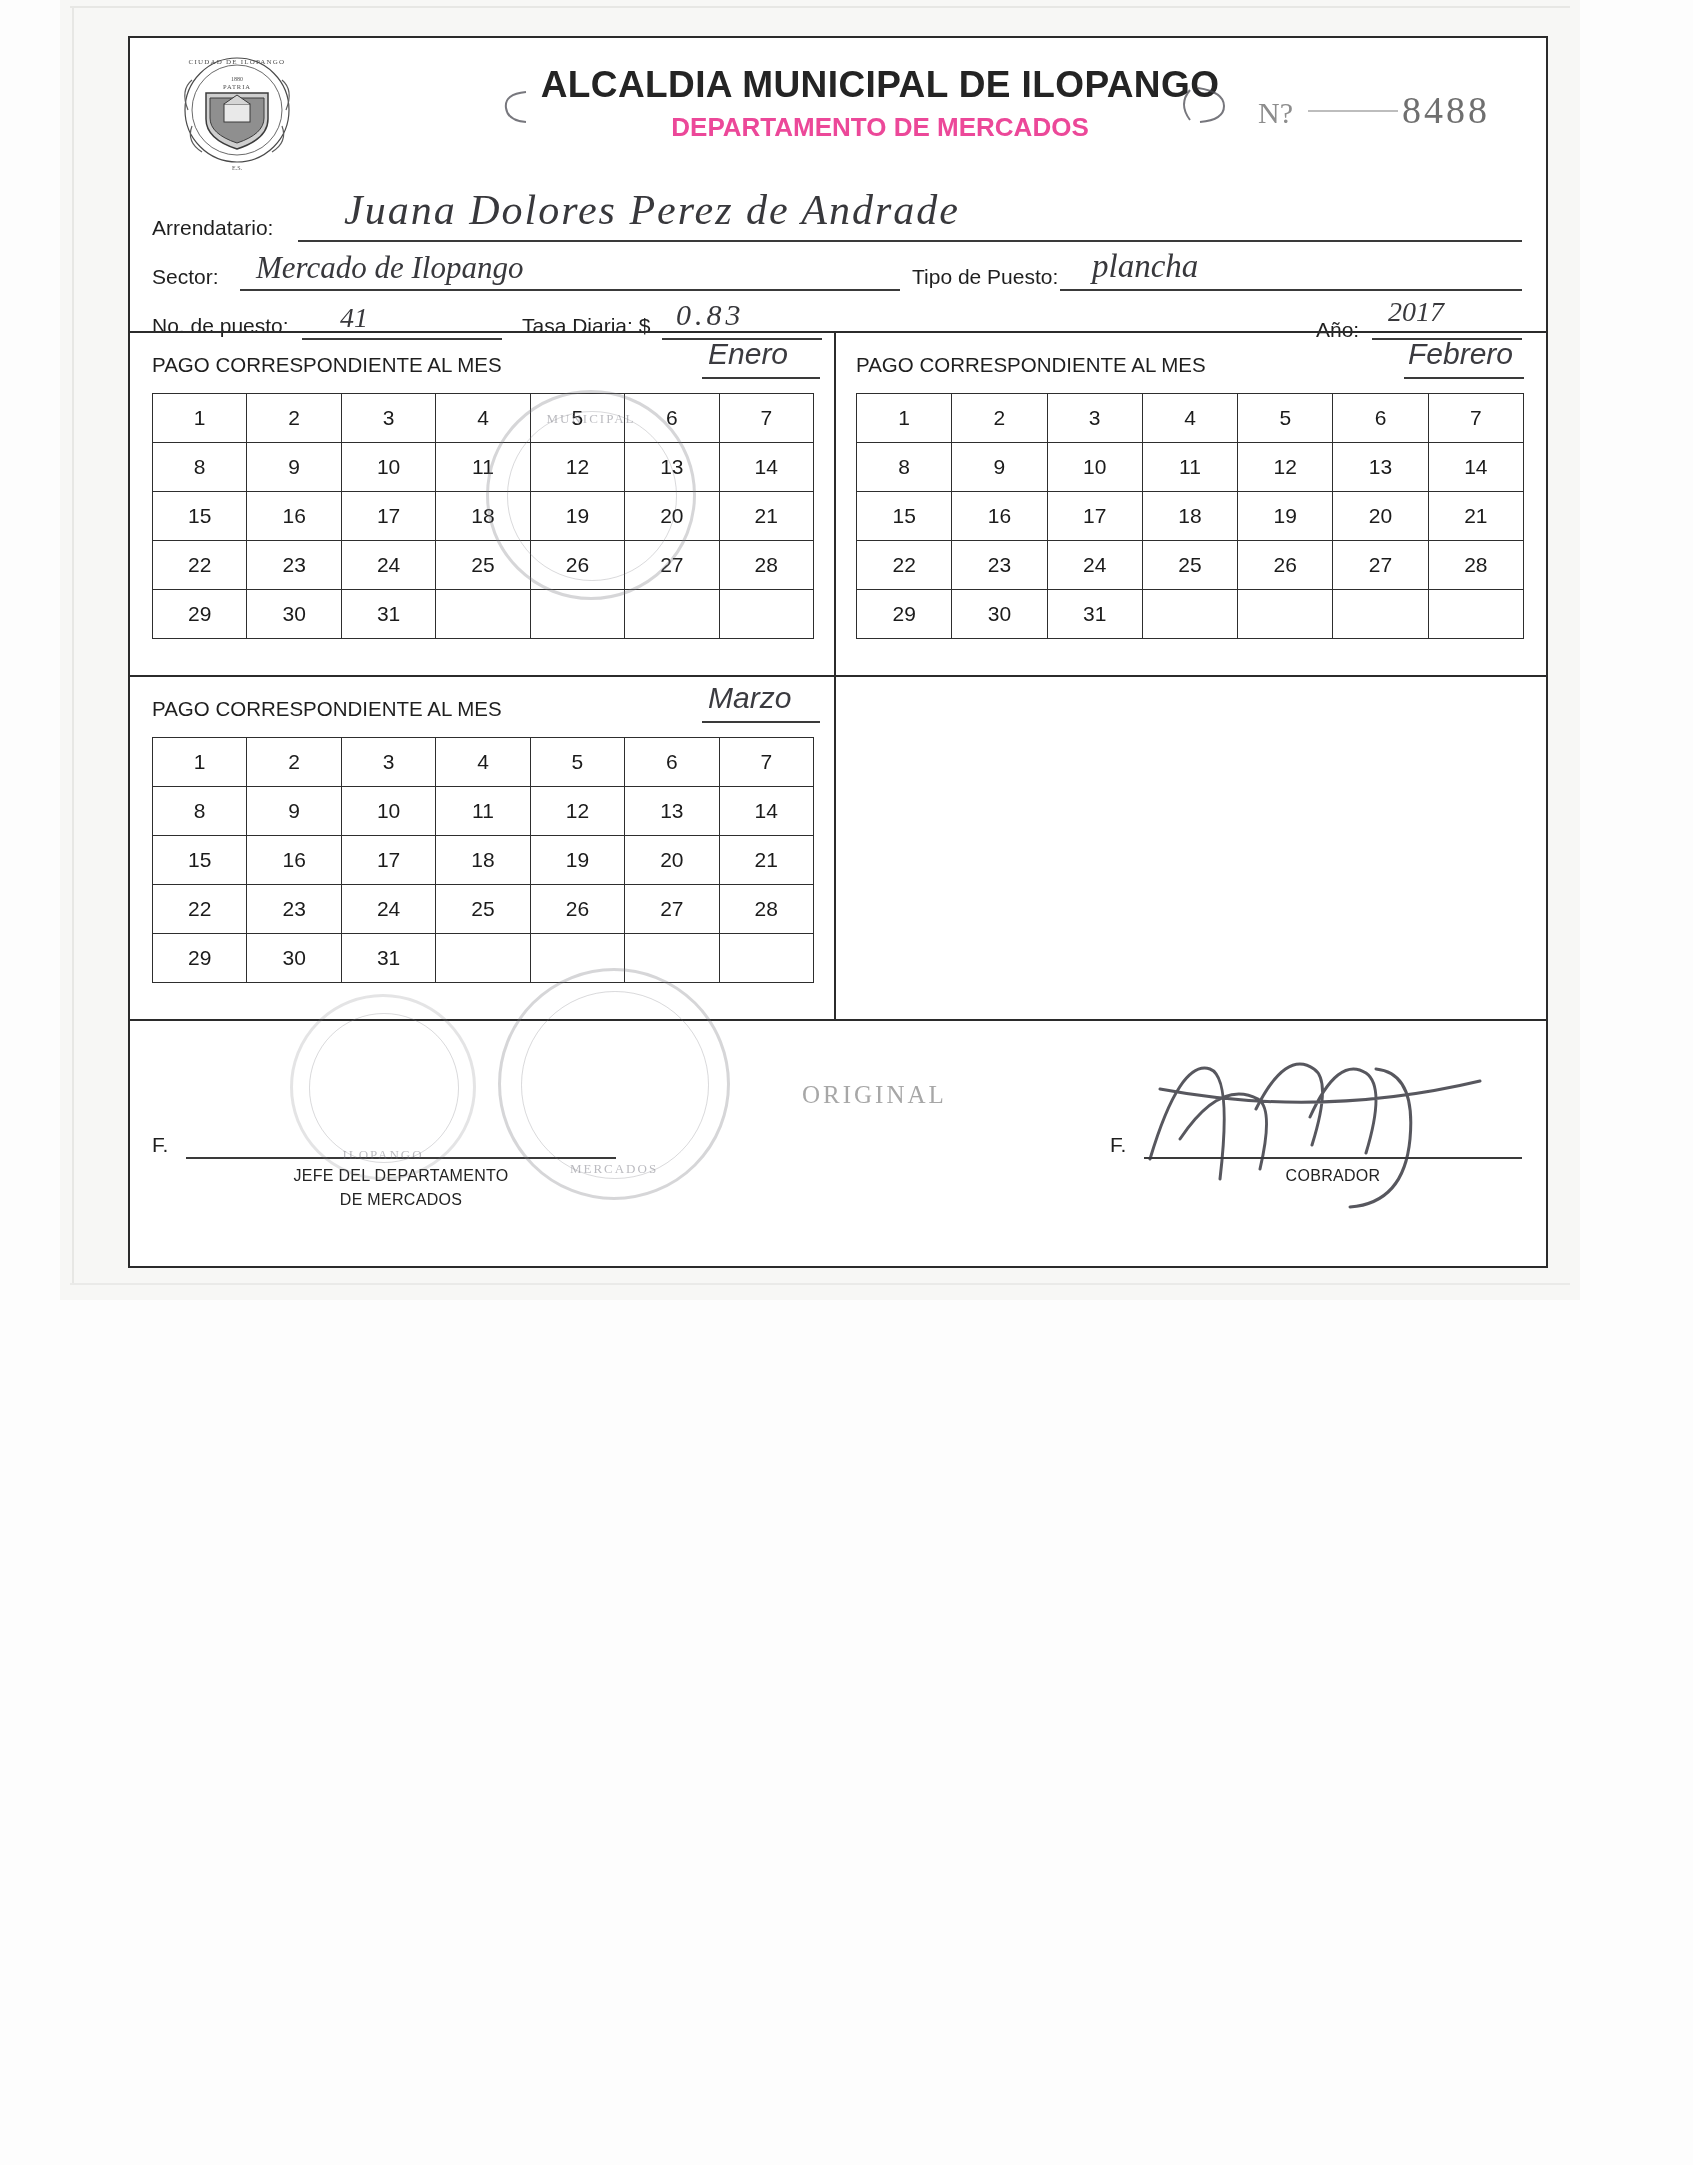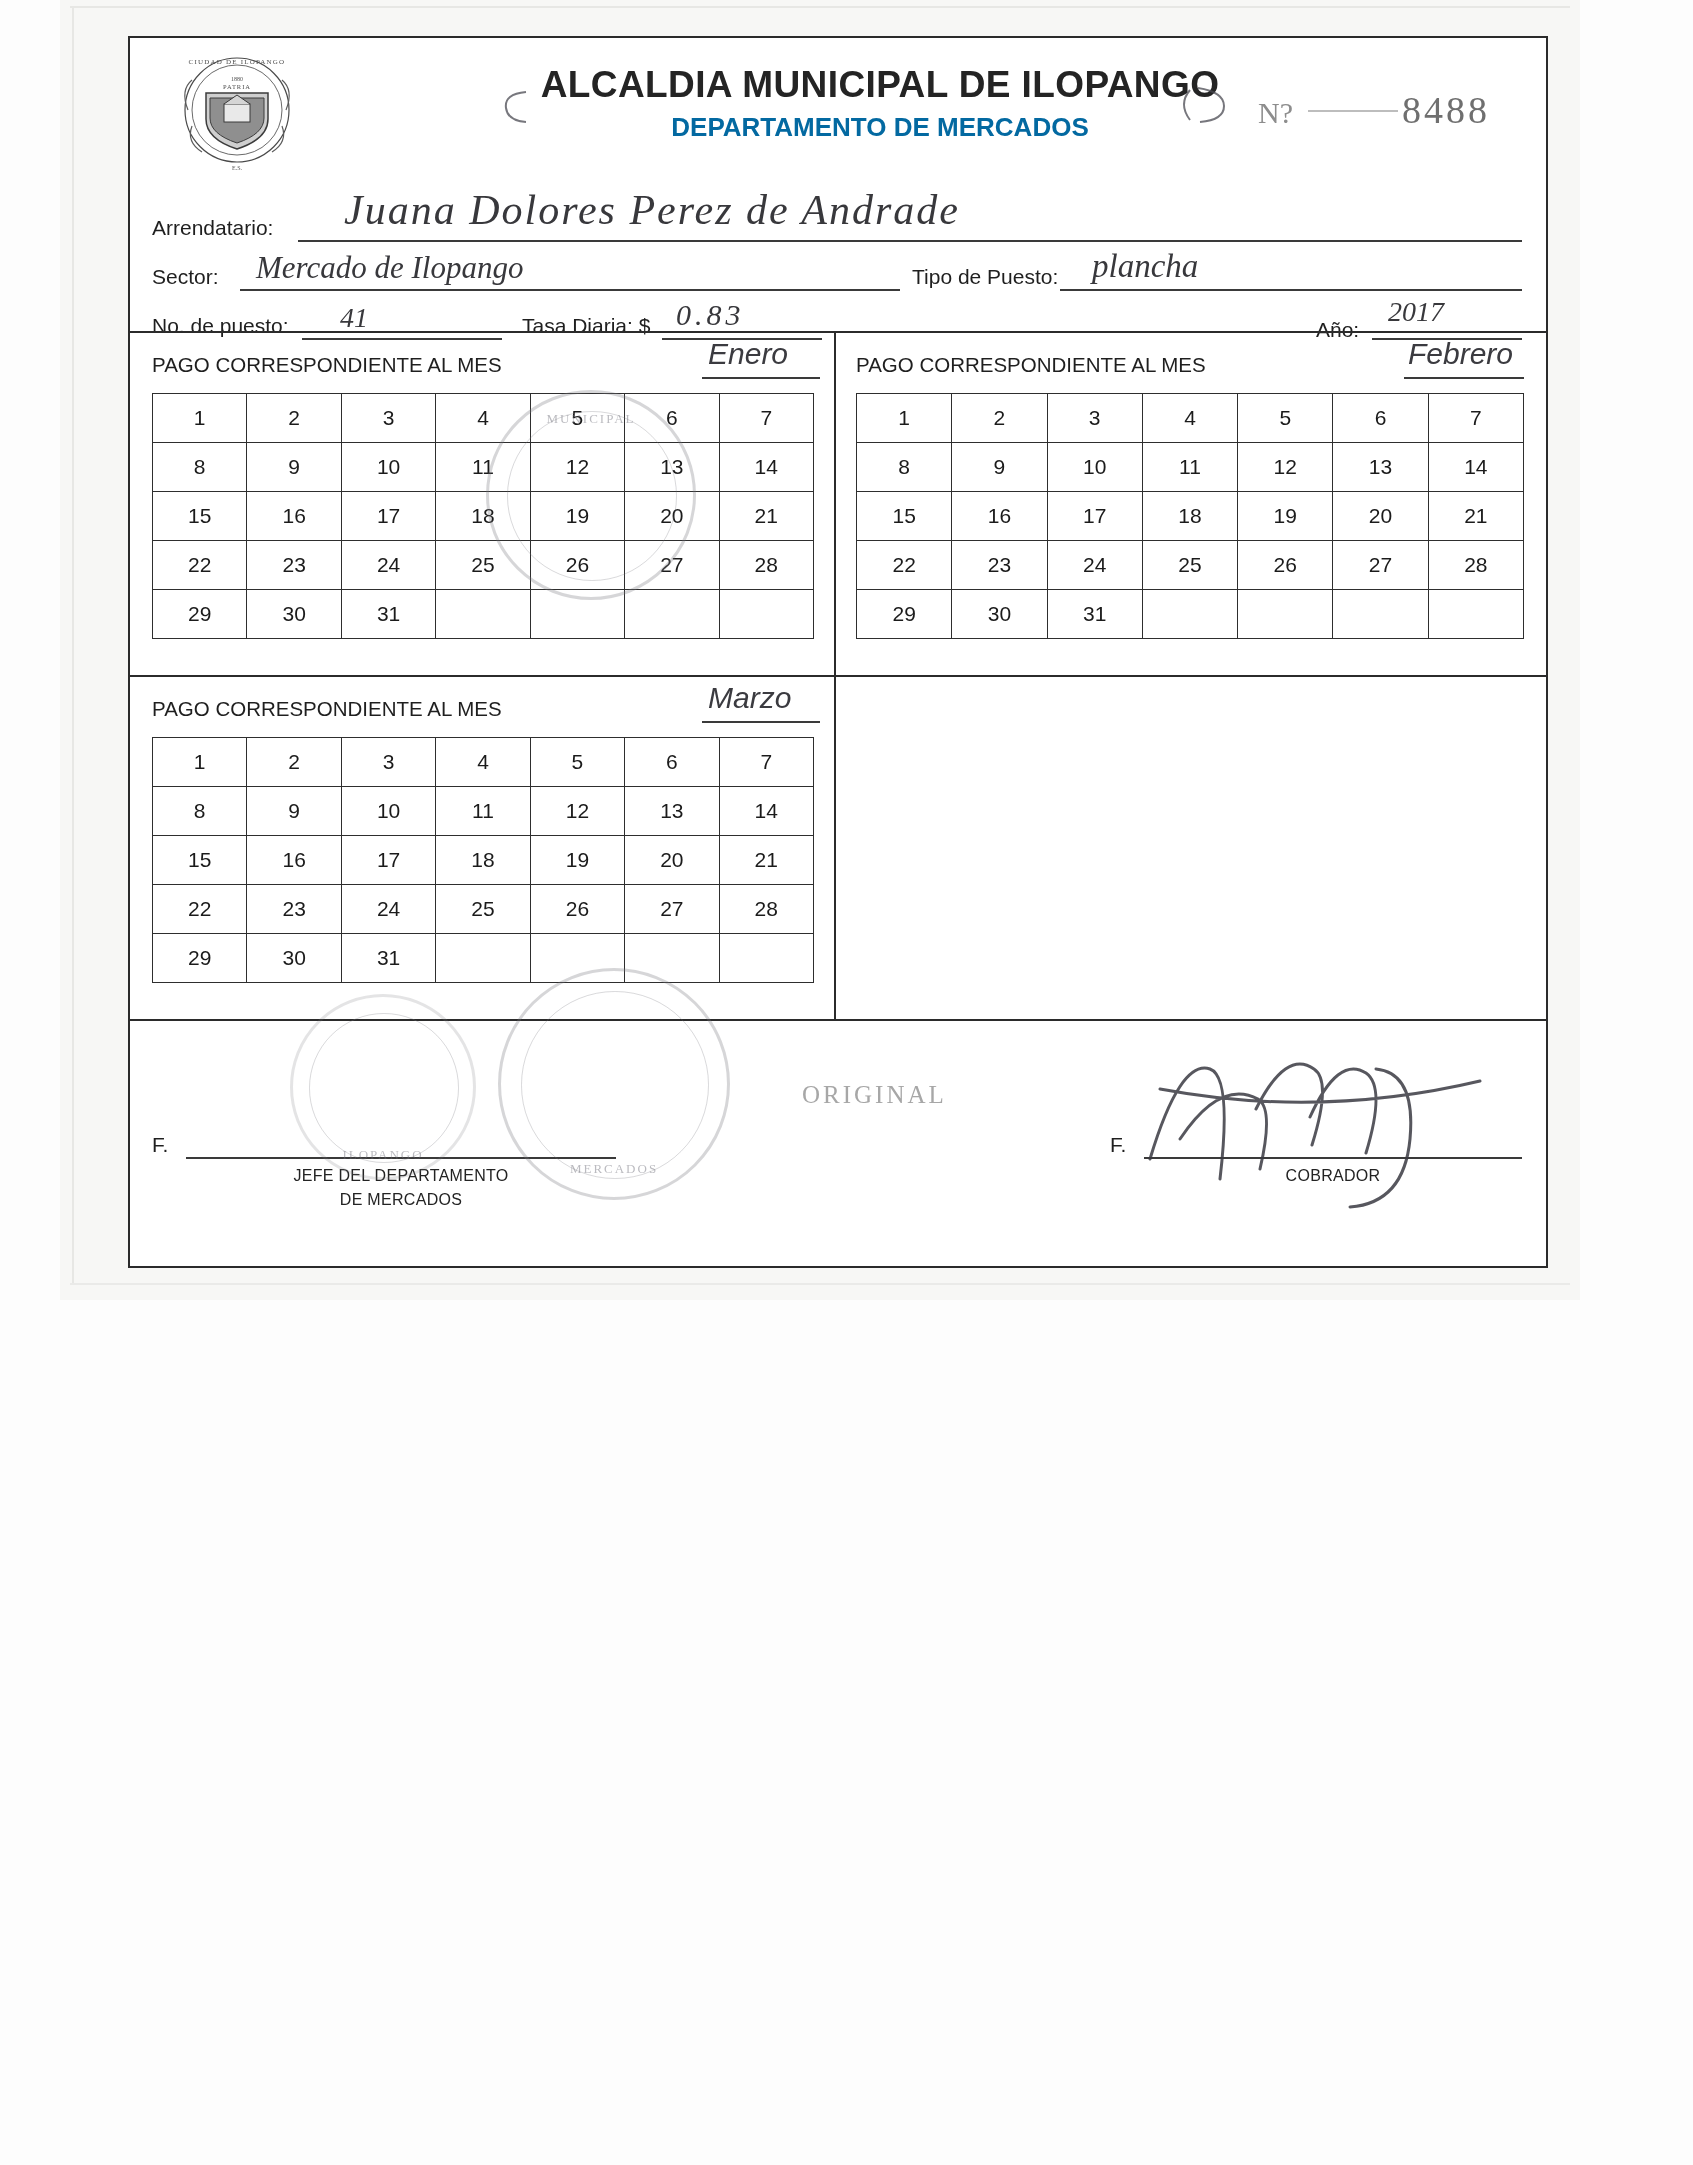--- a/index.html
+++ b/index.html
@@ -69,21 +69,21 @@
     font-size: 37px;
     font-weight: bold;
     letter-spacing: 0.4px;
     color: #242424;
     white-space: nowrap;
   }
   .title-sub {
     font-size: 26px;
     font-weight: bold;
     margin-top: 6px;
-    color: #0369a1;
+    color: #ec4899;
   }
   .folio-label {
     position: absolute;
     left: 1128px; top: 58px;
     font-family: "Liberation Serif", serif;
     font-size: 30px;
     color: #8d8d8d;
   }
   .folio-rule {
     position: absolute;

